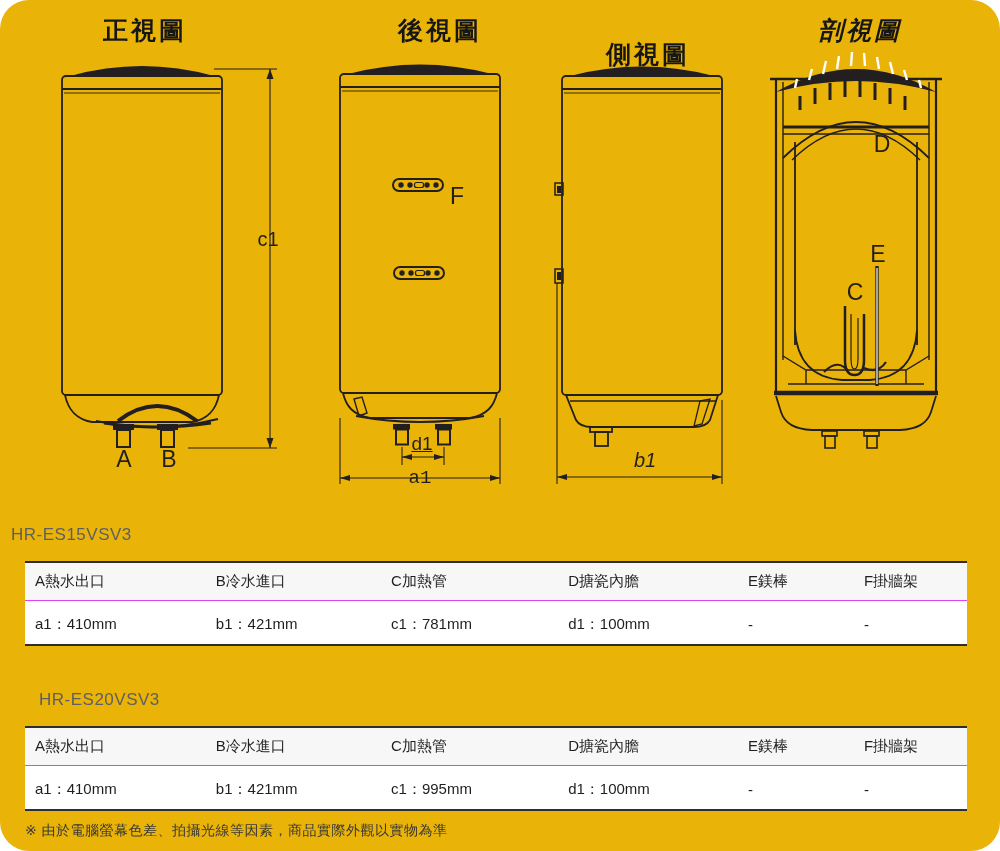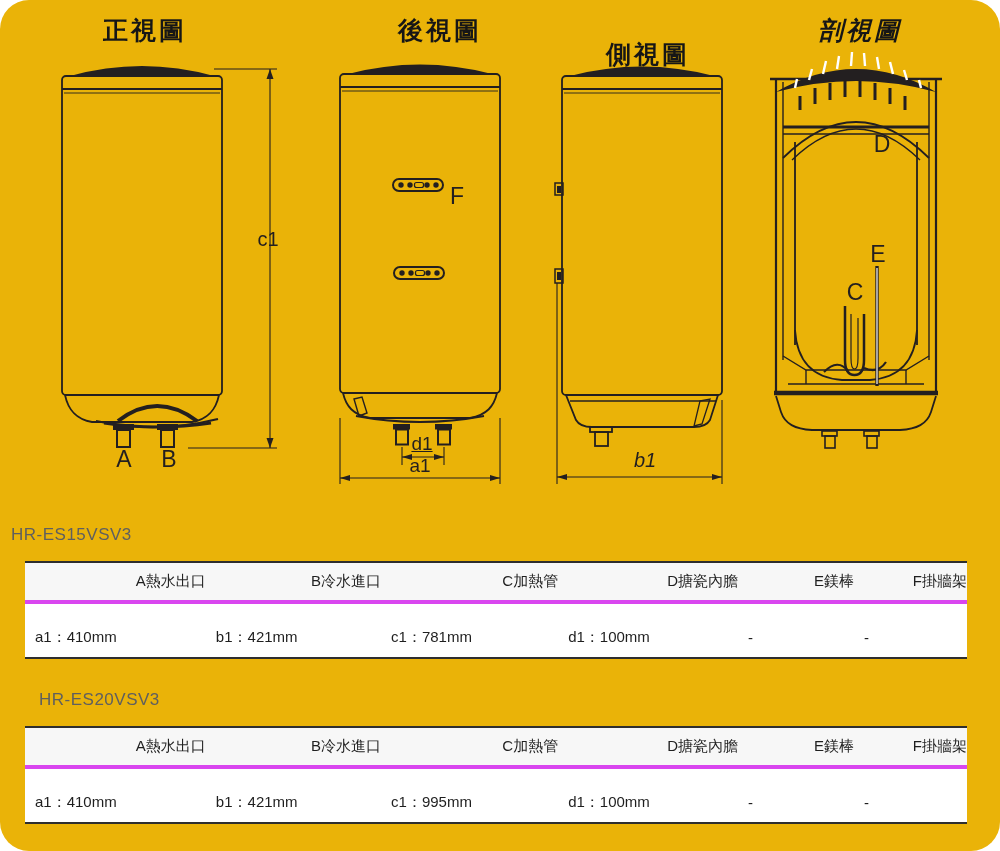--- a/index.html
+++ b/index.html
@@ -14,23 +14,23 @@
   .dlabel{position:absolute;transform:translate(-50%,-50%);color:#231f20;white-space:nowrap;
           font-weight:500;}
   .dlabel.big{font-size:23px;}
   .dlabel.mid{font-size:20px;}
   .dlabel.dim{font-size:19px;}
 
   .spec-block-title{position:absolute;left:11px;font-size:17px;color:#5f5f5f;letter-spacing:.5px;}
 
   table.spec{position:absolute;left:25px;width:942px;border-collapse:collapse;
              border-top:2px solid #2e2e2e;border-bottom:2px solid #2e2e2e;table-layout:fixed;}
-  table.spec th{background:#f7f7f7;text-align:right;font-weight:500;font-size:15px;color:#1f1f1f;
-                height:37px;padding:0 0 0 10px;border-bottom:4px solid #d946ef;}
-  table.spec td{font-size:15px;color:#1f1f1f;height:40px;padding:13px 0 0 10px;background:#ffffff;}
+  table.spec th{background:#f7f7f7;text-align:left;font-weight:500;font-size:15px;color:#1f1f1f;
+                height:37px;padding:0 0 0 10px;border-bottom:1px solid #d946ef;}
+  table.spec td{font-size:15px;color:#1f1f1f;height:40px;padding:3px 0 0 10px;background:#ffffff;}
 
   .footnote{position:absolute;left:25px;font-size:14px;color:#383838;letter-spacing:.5px;}
 </style>
 </head>
 <body>
 
 <div id="stage">
 
   <div class="view-title" style="left:145px;top:14px;">正視圖</div>
   <div class="view-title" style="left:440px;top:14px;">後視圖</div>
@@ -186,21 +186,21 @@
       <rect x="864" y="431" width="15" height="5" stroke-width="1.6"></rect>
       <rect x="867" y="436" width="10" height="12" stroke-width="1.6"></rect>
     </g>
   </svg>
 
   <div class="dlabel big" style="left:124px;top:459px;">A</div>
   <div class="dlabel big" style="left:169px;top:459px;">B</div>
   <div class="dlabel mid" style="left:252px;top:239px;margin-left:16px;">c1</div>
   <div class="dlabel big" style="left:457px;top:196px;">F</div>
   <div class="dlabel dim" style="left:422px;top:444px;text-decoration:underline;">d1</div>
-  <div class="dlabel dim" style="left:420px;top:466px;">a1</div>
+  <div class="dlabel dim" style="left:420px;top:478px;font-family:Liberation Mono, monospace;">a1</div>
   <div class="dlabel mid" style="left:645px;top:460px;font-style:italic;">b1</div>
   <div class="dlabel big" style="left:882px;top:144px;">D</div>
   <div class="dlabel big" style="left:878px;top:254px;">E</div>
   <div class="dlabel big" style="left:855px;top:292px;">C</div>
 
   <div class="spec-block-title" style="top:525px;">HR-ES15VSV3</div>
   <table class="spec" style="top:561px;">
     <colgroup>
       <col style="width:19.2%">
         <col style="width:18.6%">
@@ -256,14 +256,15 @@
         <td>a1：410mm</td>
         <td>b1：421mm</td>
         <td>c1：995mm</td>
         <td>d1：100mm</td>
         <td>-</td>
         <td>-</td>
       </tr>
     </tbody>
   </table>
 
+  <div class="footnote" style="top:822px;">※ 由於電腦螢幕色差、拍攝光線等因素，商品實際外觀以實物為準</div>
 
 </div>
 
 </body></html>

